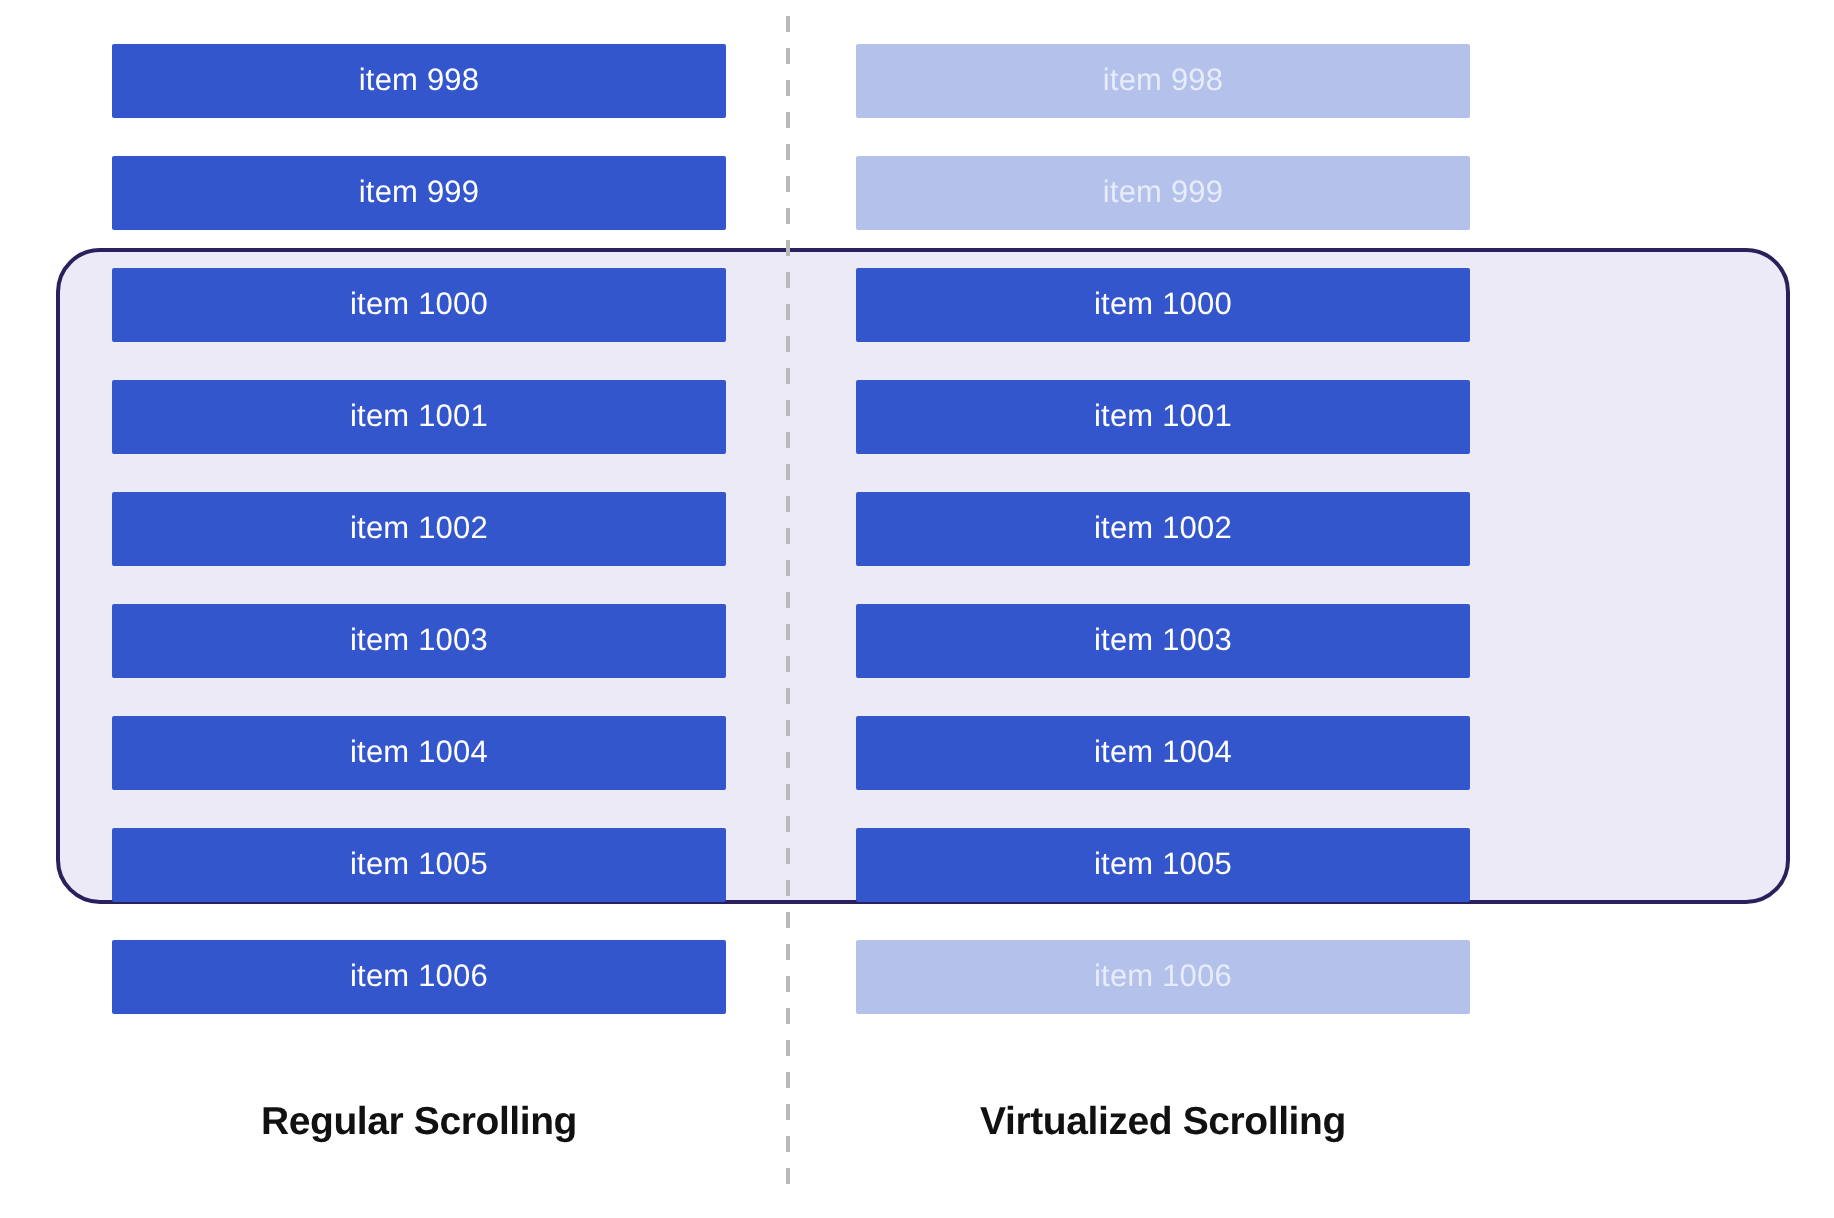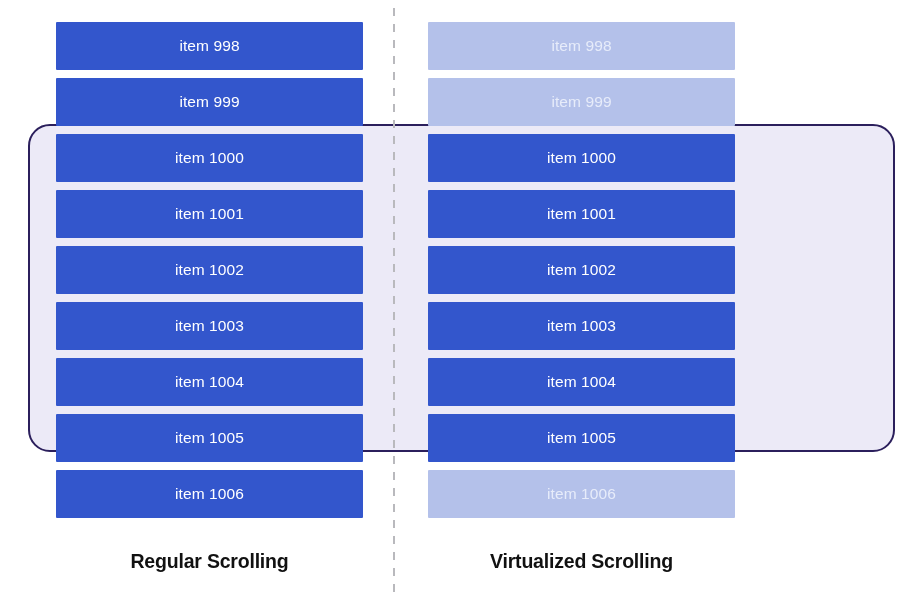--- a/index.html
+++ b/index.html
@@ -58,21 +58,21 @@
     height: 609px;
     z-index: 3;
   }
   .column.left  { left: 56px; }
   .column.right { left: 428px; }
 
   .bar {
     position: absolute;
     left: 0;
     width: 307px;
-    height: 48px;
+    height: 37px;
     box-sizing: border-box;
     display: flex;
     align-items: center;
     justify-content: center;
     font-size: 15.5px;
     letter-spacing: 0.1px;
     color: #ffffff;
     background: #3356cc;
     border-radius: 1px;
   }

